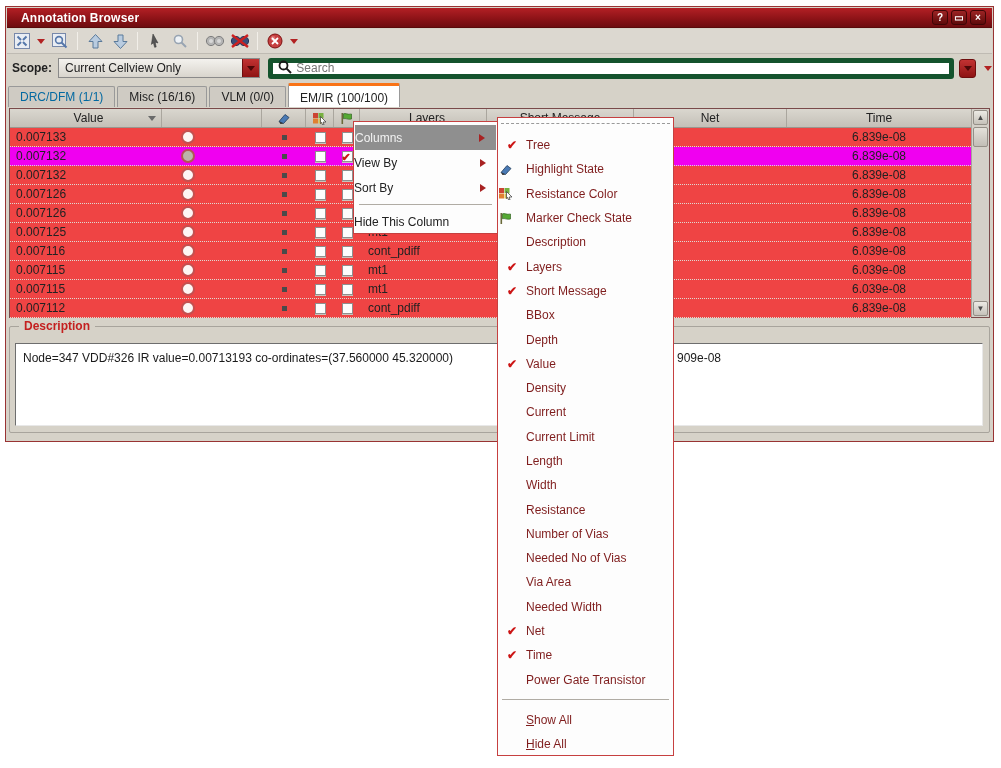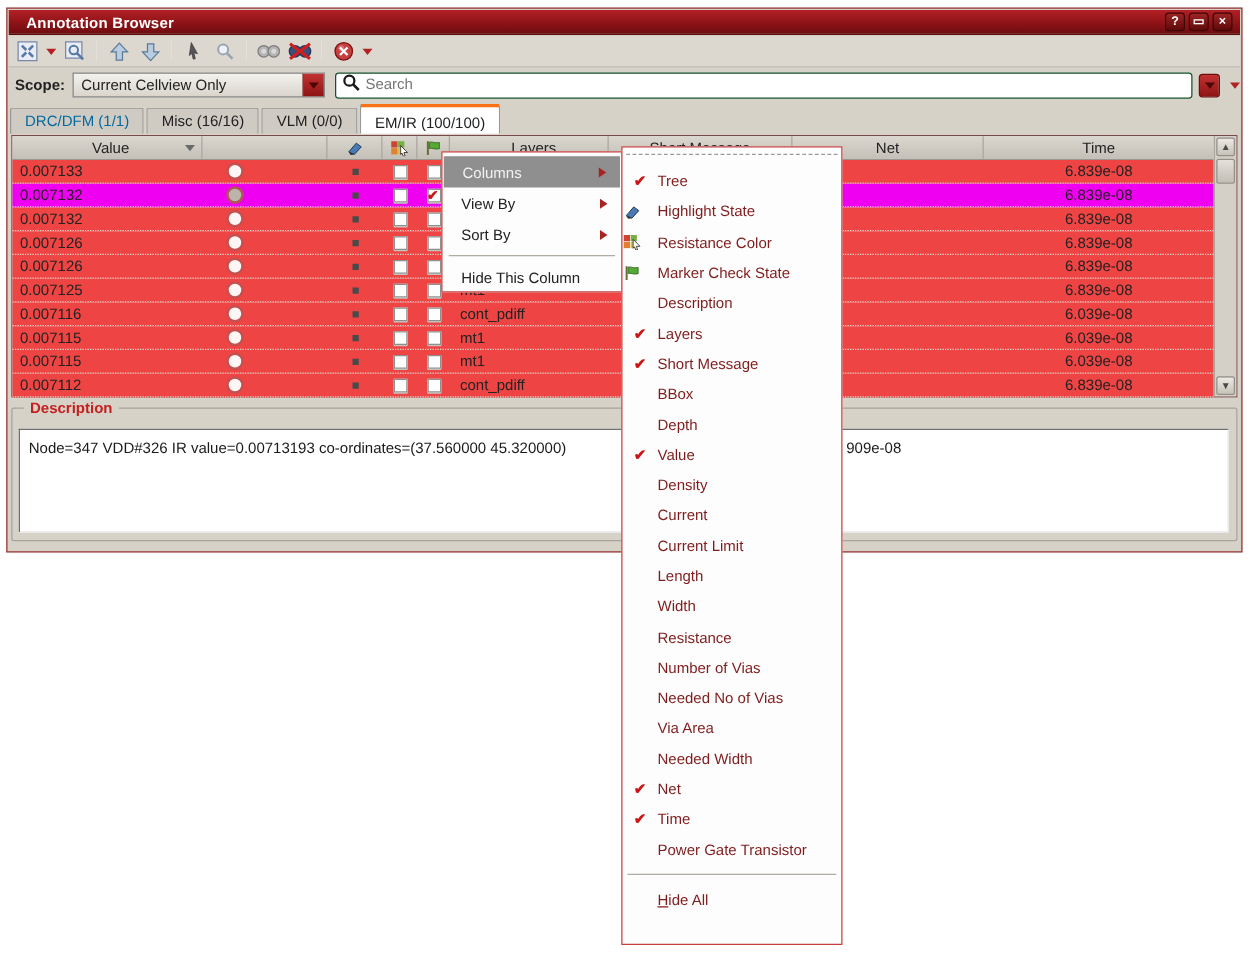--- a/index.html
+++ b/index.html
@@ -34,21 +34,21 @@
                background:#d6d2c8; display:flex; align-items:center; }
   .scope-label { font-weight:bold; padding:0 6px 0 5px; }
   .combo { position:relative; width:203px; height:20px; border:1px solid #8a8a8a;
            background:linear-gradient(#f4f2ee,#d9d5cd); display:flex; align-items:center; }
   .combo-text { padding-left:6px; color:#222; }
   .combo-btn { position:absolute; right:0; top:0; width:17px; height:18px;
                background:linear-gradient(#c23232,#8e1414); border-left:1px solid #6e0e0e;
                display:flex; align-items:center; justify-content:center; }
   .combo-btn .dark-tri { width:0; height:0; border:4px solid transparent; border-top:5px solid #4d0707; margin-top:4px; }
   .searchbox { position:relative; margin-left:8px; width:688px; height:21px; background:#fff;
-               border:1px solid #14532d; border-radius:3px; display:flex; }
+               border:5px solid #14532d; border-radius:3px; display:flex; align-items:center; }
   .searchbox input { border:none; outline:none; flex:1; height:17px; font:12px "Liberation Sans",sans-serif;
                      color:#444; background:transparent; }
   .search-glyph { margin:0 4px 0 5px; }
   .drop-btn { margin-left:5px; width:17px; height:19px; background:linear-gradient(#c23232,#8e1414);
               border:1px solid #6e0e0e; border-radius:3px; display:flex; align-items:center; justify-content:center; }
   .drop-btn .dark-tri { width:0; height:0; border:4px solid transparent; border-top:5px solid #4d0707; margin-top:4px; }
   .lone-caret { margin-left:8px; }
 
   
   .tabs { position:absolute; left:8px; top:83px; height:24px; display:flex; gap:2px; }
@@ -101,21 +101,21 @@
   .desc-title { position:absolute; left:9px; top:-8px; background:#d6d2c8; padding:0 5px;
                 color:#c42020; font-weight:bold; font-size:12px; }
   .desc-box { position:absolute; left:5px; top:16px; right:6px; bottom:6px; background:#fff;
               border:1px solid; border-color:#6e6e6e #e8e8e8 #e8e8e8 #6e6e6e; }
   .desc-left  { position:absolute; left:7px;  top:7px; color:#1a1a1a; }
   .desc-right { position:absolute; left:661px; top:7px; color:#1a1a1a; }
 
   
   .ctx-menu { position:absolute; left:353px; top:121px; width:145px; height:113px;
               background:#fdfdfd; border:1px solid #c64040; z-index:20; padding-top:3px; }
-  .ctx-item { height:25px; display:flex; align-items:center; padding-left:15px; position:relative; cursor:pointer; }
+  .ctx-item { height:25px; display:flex; align-items:center; padding-left:0; position:relative; cursor:pointer; }
   .ctx-item.hl { background:#8f8f8f; color:#f2f2f2; margin:0 1px; }
   .ctx-arrow { position:absolute; right:7px; width:0; height:0; border:4px solid transparent; border-left:6px solid #a82222; }
   .ctx-sep { height:1px; background:#b0aca4; margin:4px 5px; }
 
   .sub-menu { position:absolute; left:497px; top:117px; width:177px; height:639px;
               background:#fdfdfd; border:1px solid #c64040; z-index:21; padding-top:3px; }
   .tear { margin:2px 3px 7px 3px; border-top:1px dashed #9a9a9a; height:3px; }
   .sub-item { height:24.3px; display:flex; align-items:center; cursor:pointer; }
   .sub-check { width:28px; text-align:center; color:#cc1515; font-size:12px; font-weight:bold; flex:0 0 28px; }
   .sub-label { color:#7f1d1d; white-space:nowrap; }
@@ -620,18 +620,22 @@
           <span class="sub-check">✔</span>
           <span class="sub-label">Time</span>
         </div>
         <div class="sub-item">
           <span class="sub-check"></span>
           <span class="sub-label">Power Gate Transistor</span>
         </div>
         <div class="sub-sep"></div>
         <div class="sub-item">
           <span class="sub-check"></span>
+          <span class="sub-label ufirst">Show All</span>
+        </div>
+        <div class="sub-item">
+          <span class="sub-check"></span>
           <span class="sub-label ufirst">Hide All</span>
         </div>
       </div>
   </div>
 
 </div>
 
 </body></html>

